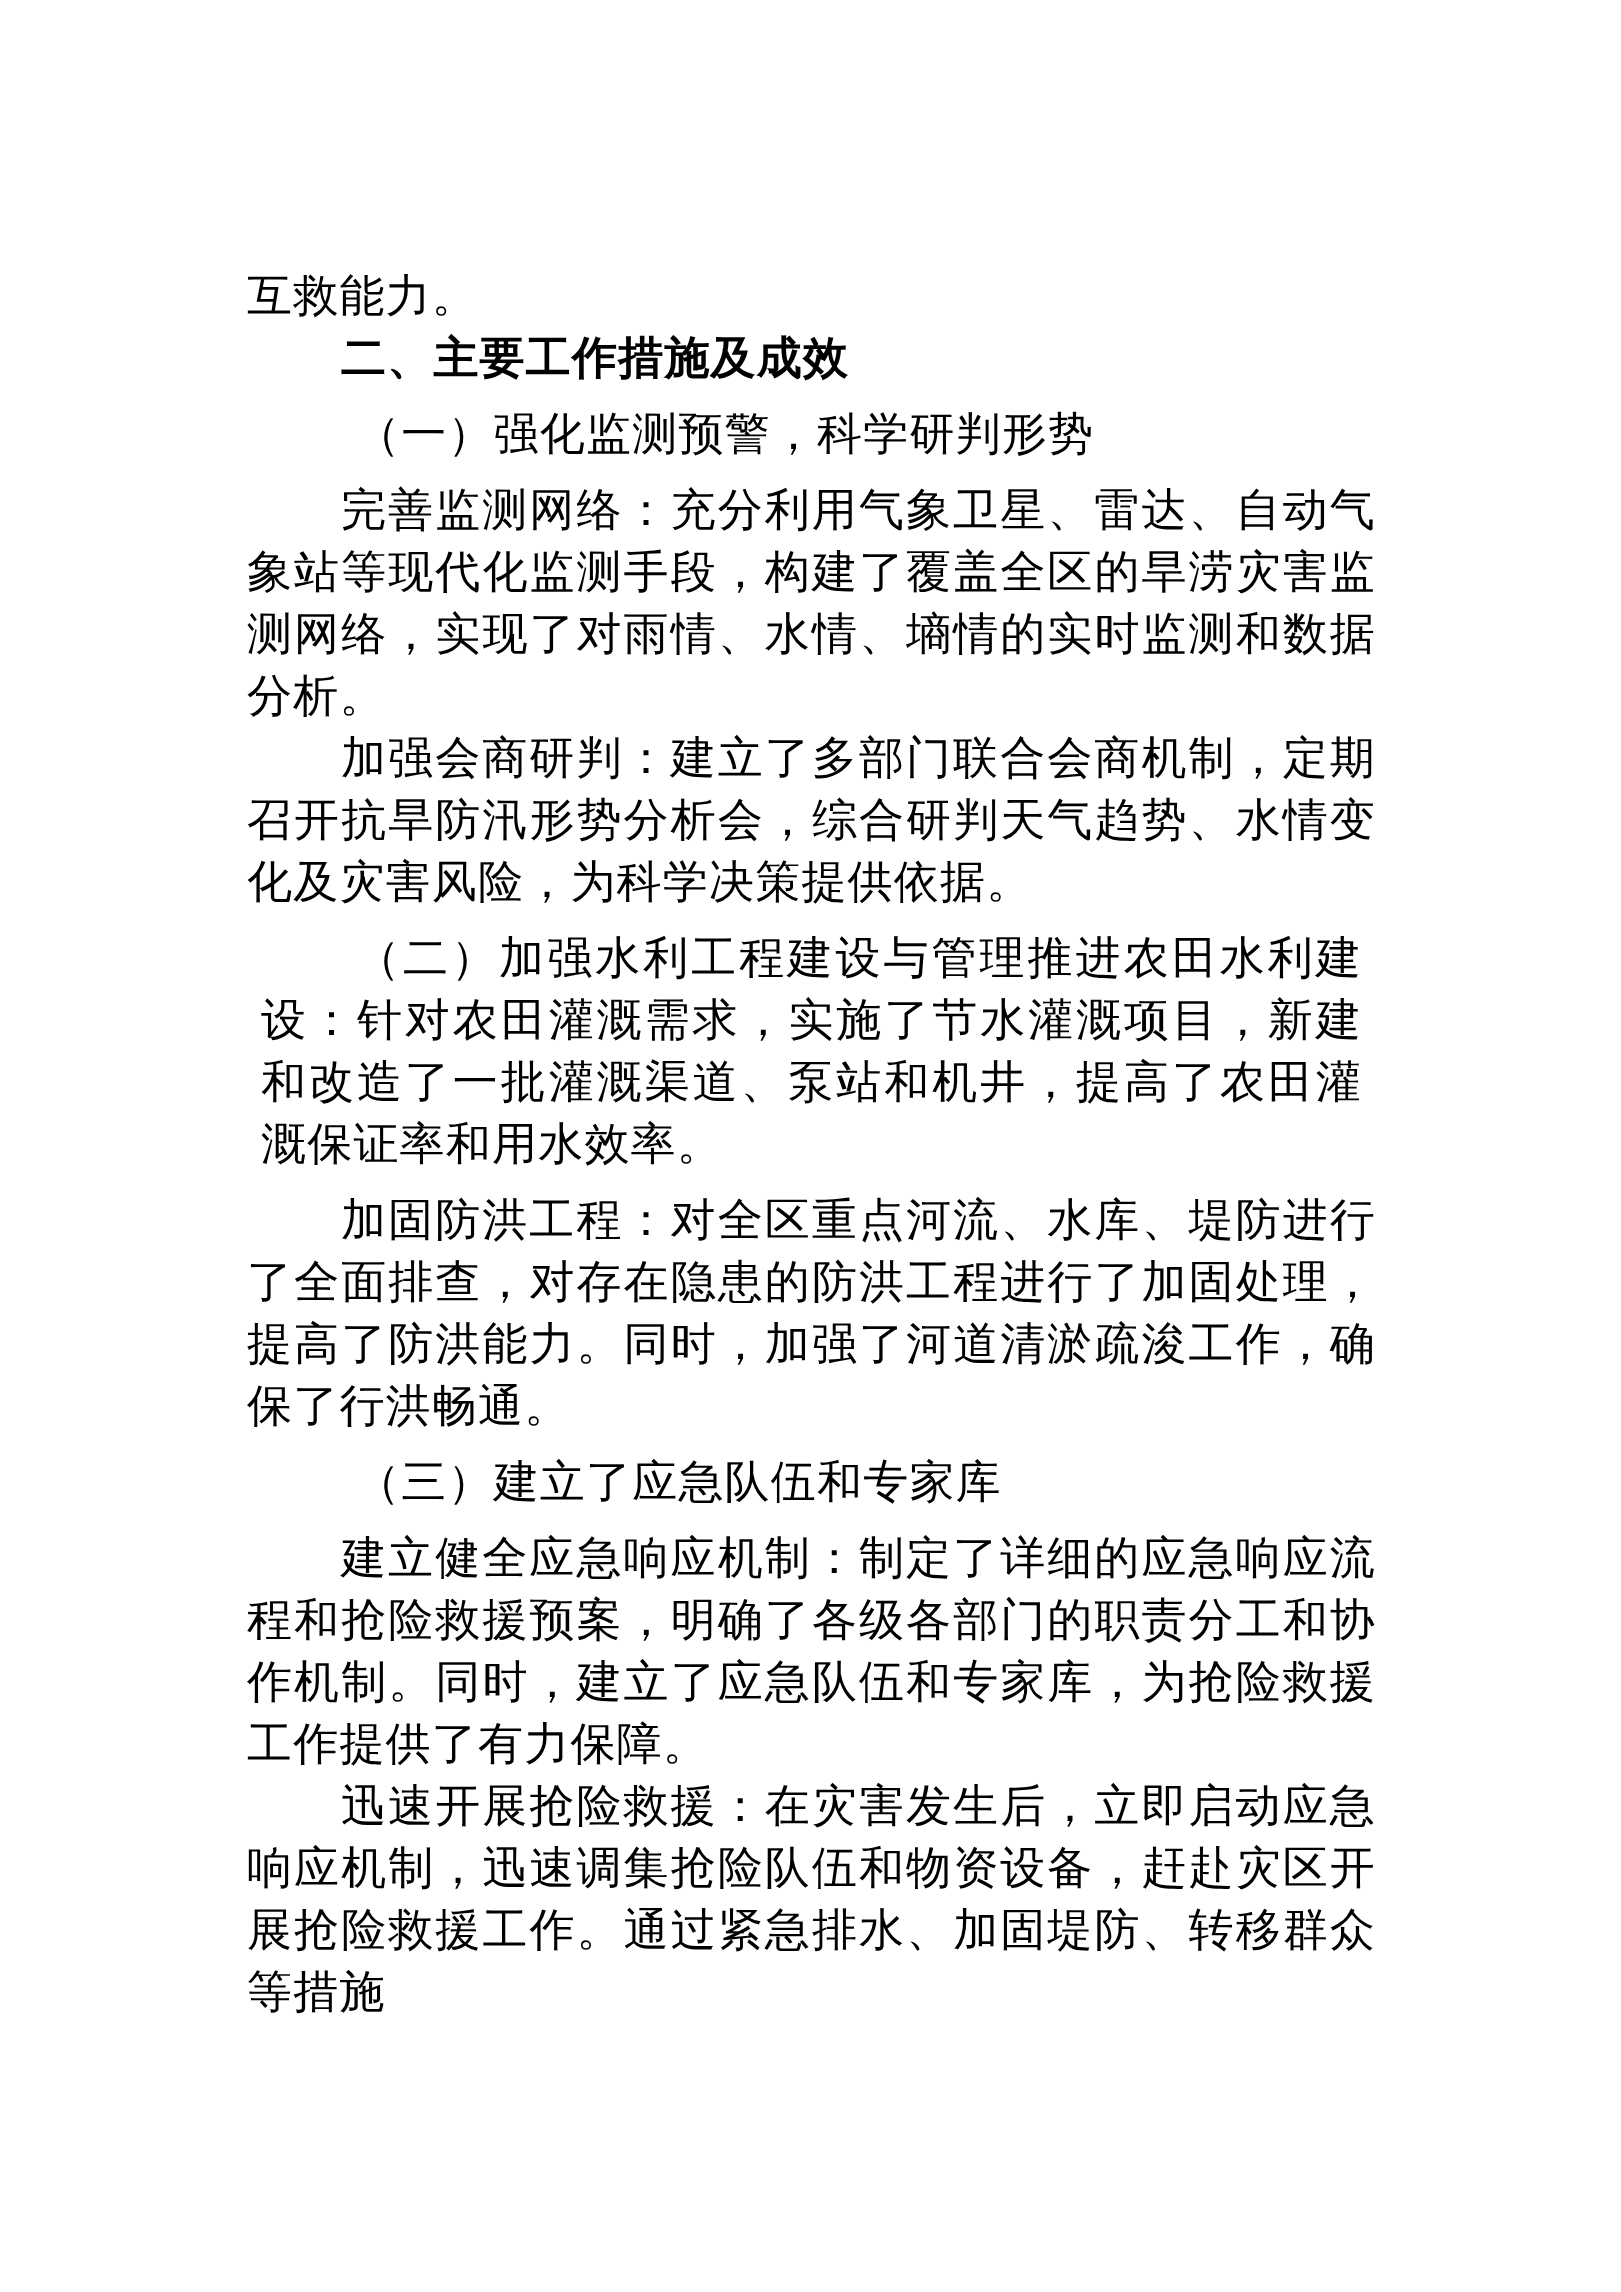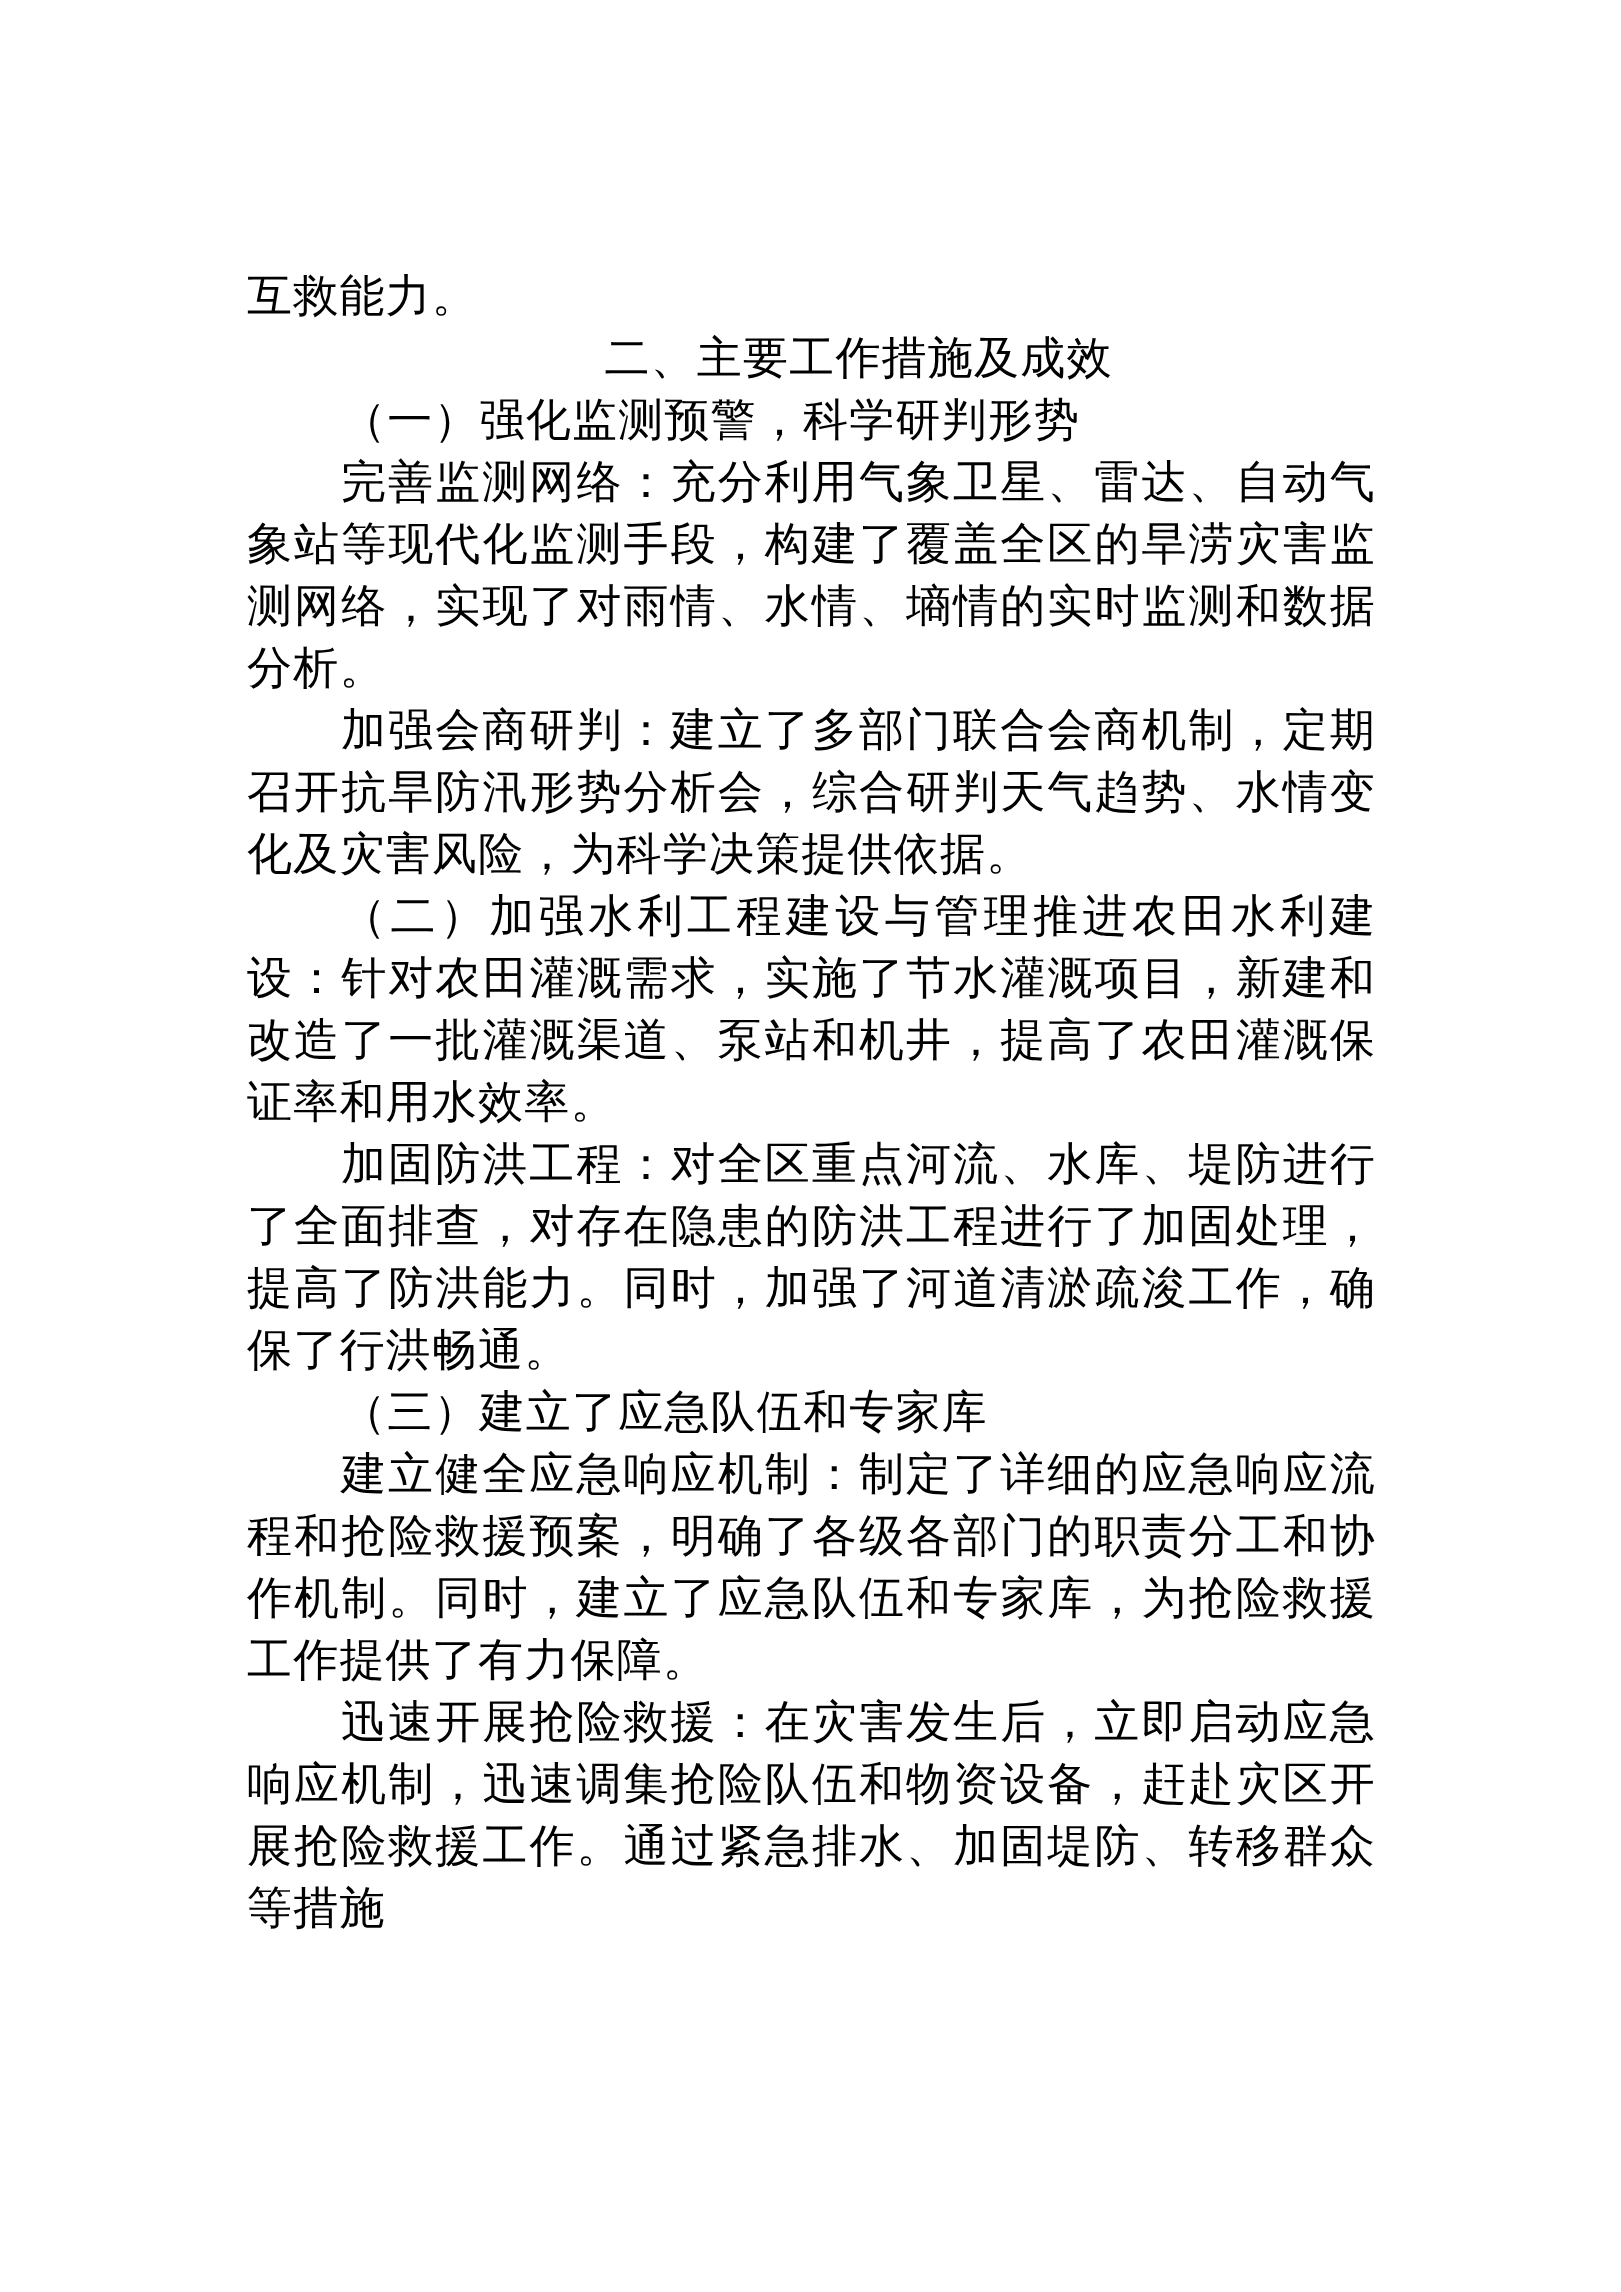--- a/index.html
+++ b/index.html
@@ -27,25 +27,24 @@
   .para {
     margin: 0;
     text-indent: 94px;
     text-align: justify;
     text-justify: inter-character;
   }
   .para.noindent { text-indent: 0; margin-top: 48px; }
   .heading-1 {
     margin: 0;
     text-indent: 94px;
-    font-weight: normal;
-    text-align: center;
+    font-weight: bold;
   }
   .heading-2 {
-    margin: 0;
+    margin: 14px;
     text-indent: 94px;
   }
   .heading-2.deep { text-indent: 94px; }
 </style>
 </head>
 <body>
 
 <div class="page">
   <p class="para noindent">互救能力。</p>
   <p class="heading-1">二、主要工作措施及成效</p>

